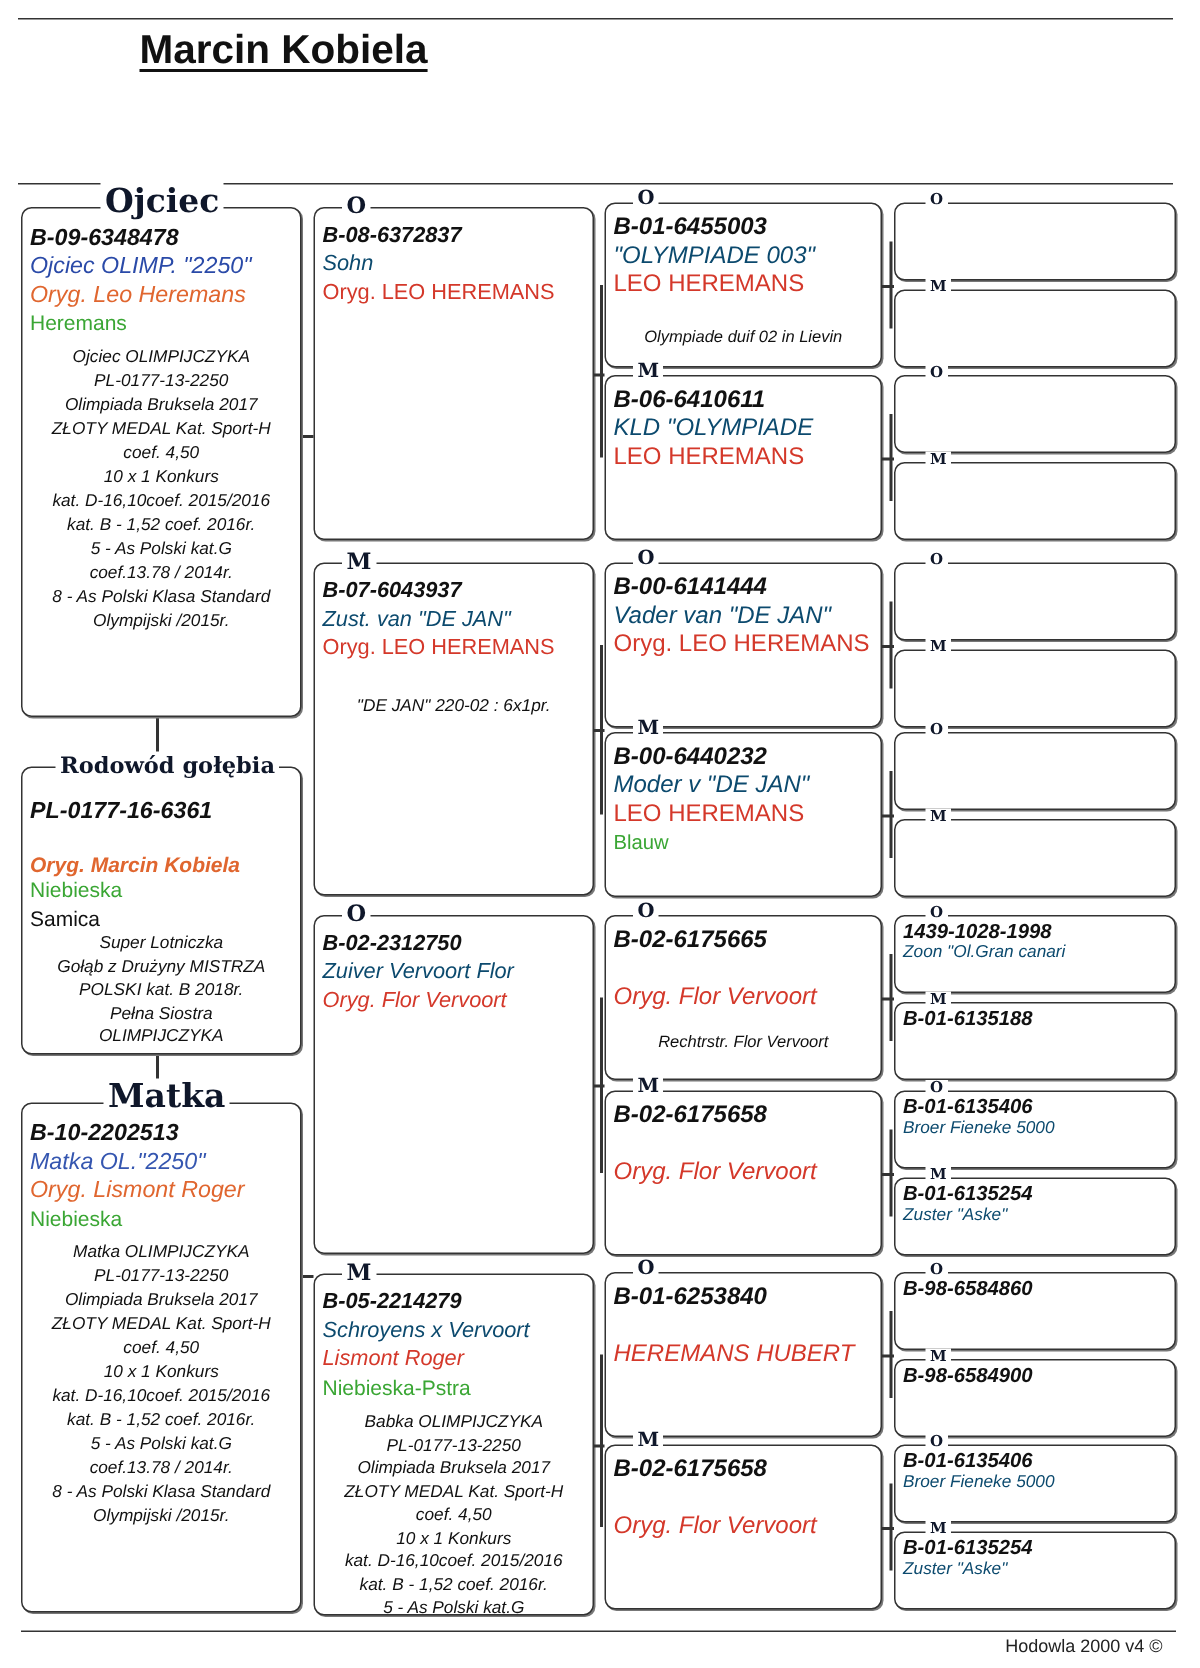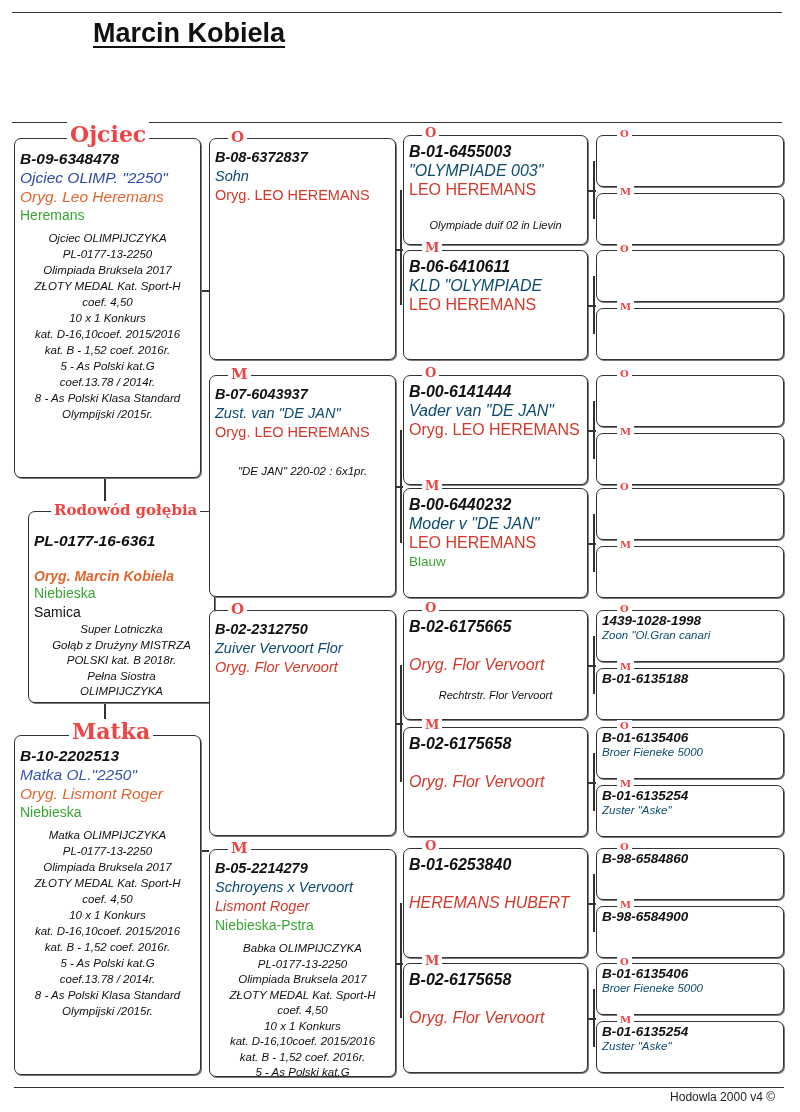--- a/index.html
+++ b/index.html
@@ -4,21 +4,21 @@
 <style>
   html, body { margin:0; padding:0; }
   body { width:800px; height:1112px; background:#ffffff; position:relative; overflow:hidden;
          font-family:"Liberation Sans", sans-serif; color:#111; }
   .hr { position:absolute; left:12px; width:770px; height:0; border-top:1.5px solid #333; }
   #title { position:absolute; left:93px; top:18px; font-size:27px; font-weight:bold;
            text-decoration:underline; text-underline-offset:4px; text-decoration-thickness:2px; color:#111; }
   .box { position:absolute; border:1.5px solid #333; border-radius:7px; background:#fff; box-sizing:border-box;
          box-shadow:1px 1px 0 #777; }
   .legend { position:absolute; top:-12px; background:#fff; padding:0 3px; font-family:"DejaVu Serif", serif;
-            font-weight:bold; color:#ef4444; line-height:16px; }
+            font-weight:bold; color:#0f172a; line-height:16px; }
   .legend.big { font-size:22px; top:-17px; line-height:24px; }
   .legend.mid { font-size:15px; top:-11px; line-height:18px; }
   .legend.sm { font-size:13px; top:-10px; line-height:14px; }
   .legend.xs { font-size:10px; top:-8px; line-height:11px; }
   .content { padding:4px 5px 0 5px; }
   .ring { font-weight:bold; font-style:italic; color:#111; }
   .name { font-style:italic; color:#0c4a6e; }
   .breeder { color:#d4382a; }
   .breeder.it { font-style:italic; }
   .breeder.orange { color:#e0662f; font-style:italic; }
@@ -64,21 +64,21 @@
         <div>kat. D-16,10coef. 2015/2016</div>
         <div>kat. B - 1,52 coef. 2016r.</div>
         <div>5 - As Polski kat.G</div>
         <div>coef.13.78 / 2014r.</div>
         <div>8 - As Polski Klasa Standard</div>
         <div>Olympijski /2015r.</div>
       </div>
   </div>
 </div>
 
-<div class="box" style="left:28px;top:511px;width:187px;height:192px;">
+<div class="box" style="left:14px;top:511px;width:187px;height:192px;">
   <span class="legend mid" style="left:22px;">Rodowód gołębia</span>
   <div class="content">
     <div class="ring" style="font-size:15.5px;margin-top:16px;">PL-0177-16-6361</div>
     <div class="breeder orange" style="font-size:14px;margin-top:18px;font-weight:bold;">Oryg. Marcin Kobiela</div>
     <div class="color" style="font-size:14px;line-height:19px;">Niebieska</div>
     <div class="sex" style="font-size:14px;line-height:19px;">Samica</div>
     <div class="notes s" id="subject-notes">
         <div>Super Lotniczka</div>
         <div>Gołąb z Drużyny MISTRZA</div>
         <div>POLSKI kat. B 2018r.</div>

